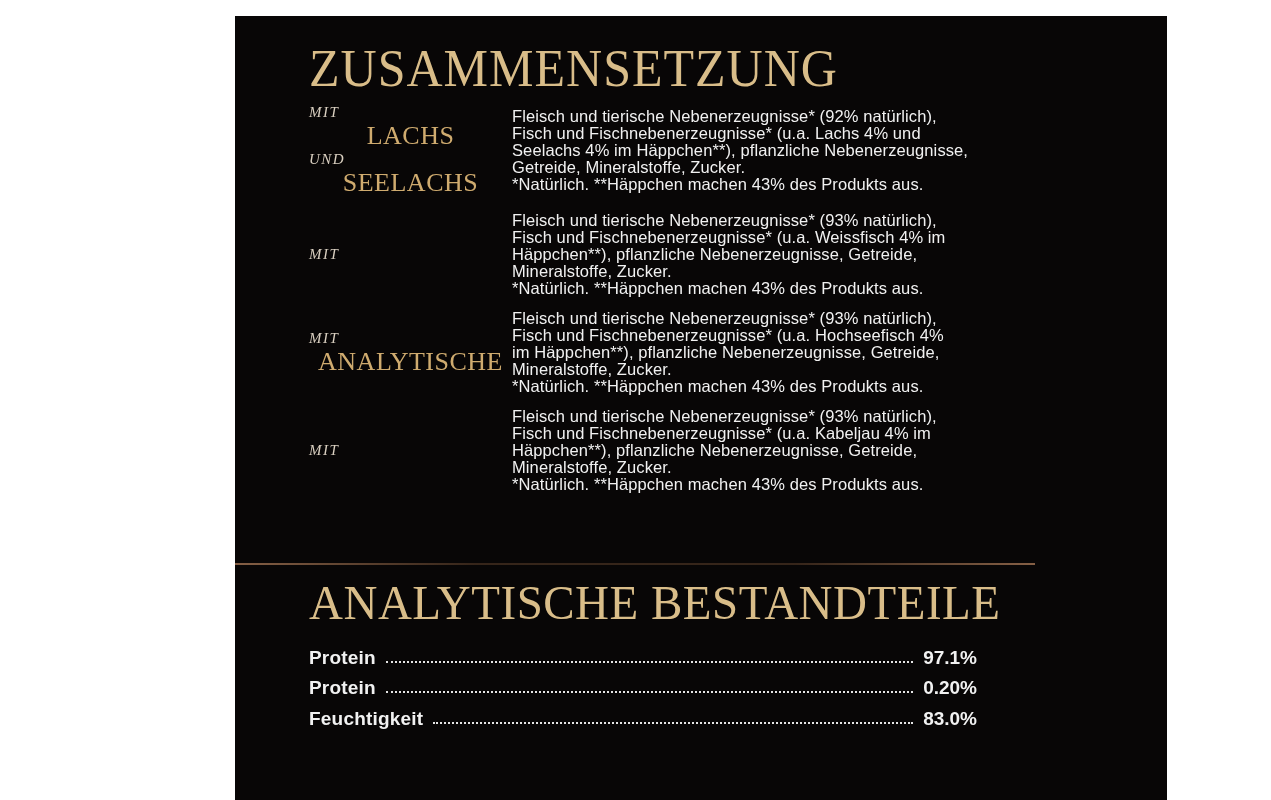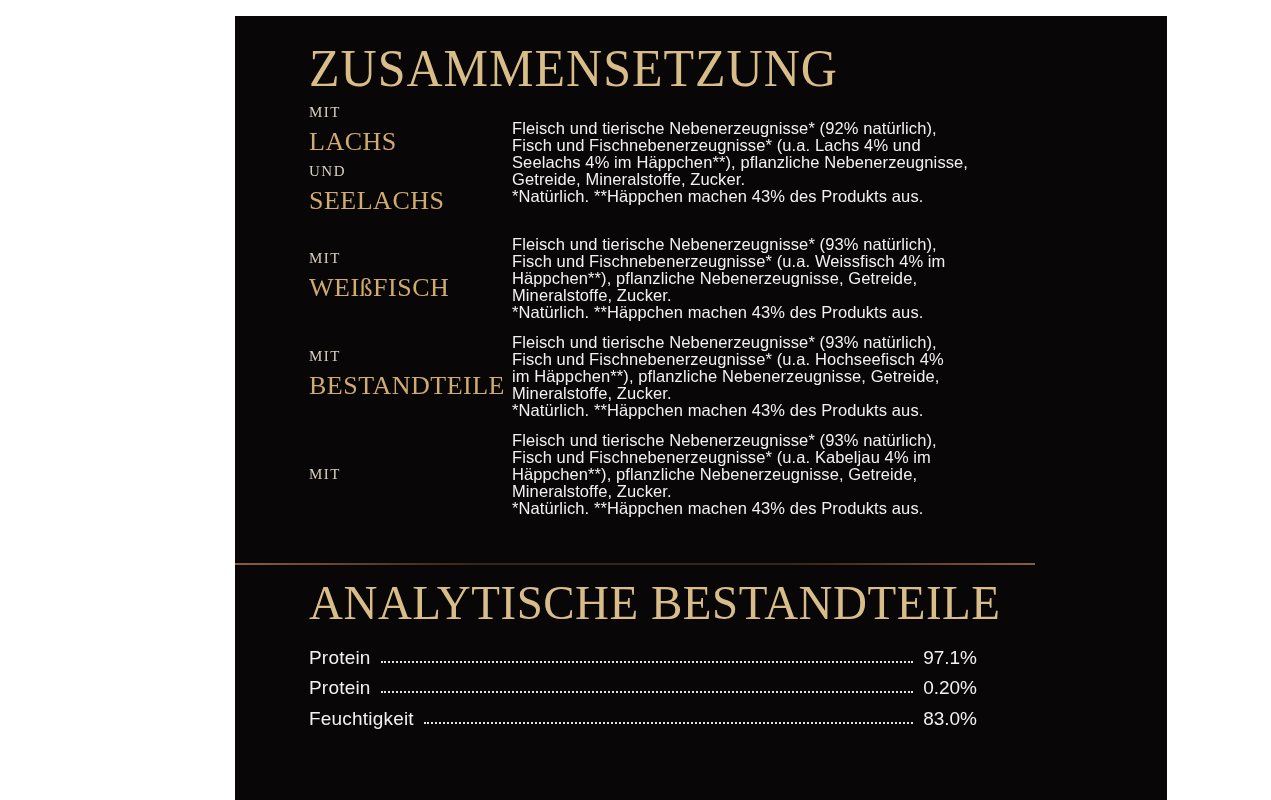--- a/index.html
+++ b/index.html
@@ -22,43 +22,43 @@
     position:absolute;left:74px;top:22px;
     font-family:"Liberation Serif",serif;font-weight:400;
     font-size:50px;letter-spacing:1px;color:var(--gold);
     transform:scaleY(1.04);transform-origin:top left;
     white-space:nowrap;
   }
 
   .sections{position:absolute;left:74px;top:86px;width:692px;}
   .section{display:flex;align-items:center;margin-bottom:13px;}
   .section-label{width:203px;flex:0 0 203px;font-family:"Liberation Serif",serif;line-height:1;}
-  .lbl-small{display:block;font-size:15px;letter-spacing:1.5px;color:var(--cream);margin:3px 0;}
-  .lbl-big{display:block;font-size:26px;letter-spacing:.5px;color:var(--gold-deep);margin:9px 0;}
+  .lbl-small{display:block;font-size:15px;letter-spacing:1.5px;color:var(--cream);margin:3px 0;font-style:italic;}
+  .lbl-big{display:block;font-size:26px;letter-spacing:.5px;color:var(--gold-deep);margin:3px 0;text-align:center;}
   .section-text{
     flex:1;font-size:16.5px;line-height:17px;color:var(--white);
     white-space:pre-line;letter-spacing:.1px;
   }
 
   .divider{
     position:absolute;left:0;top:547px;width:800px;height:2px;
     background:linear-gradient(to right,
       rgba(175,125,90,.75), rgba(110,75,50,.45) 30%,
       rgba(110,75,50,.45) 70%, rgba(175,125,90,.75));
   }
 
   .ana-title{
     position:absolute;left:74px;top:558px;
     font-family:"Liberation Serif",serif;font-weight:400;
     font-size:47px;letter-spacing:.5px;color:var(--gold);
     transform:scaleY(1.04);transform-origin:top left;
     white-space:nowrap;
   }
 
-  .ana-list{position:absolute;left:74px;top:622px;width:668px;}
+  .ana-list{position:absolute;left:74px;top:622px;width:668px;font-weight:bold;}
   .ana-row{display:flex;align-items:flex-end;height:30.5px;}
   .ana-label{font-size:19px;color:var(--white);letter-spacing:.2px;white-space:nowrap;}
   .ana-dots{flex:1;border-bottom:2.5px dotted #e4e4e4;margin:0 10px 6px 10px;}
   .ana-value{font-size:19px;color:var(--white);white-space:nowrap;}
 </style>
 </head>
 <body>
 
 <div class="panel">
 
@@ -76,33 +76,32 @@
       <div class="section-text">Fleisch und tierische Nebenerzeugnisse* (92% natürlich),
 Fisch und Fischnebenerzeugnisse* (u.a. Lachs 4% und
 Seelachs 4% im Häppchen**), pflanzliche Nebenerzeugnisse,
 Getreide, Mineralstoffe, Zucker.
 *Natürlich. **Häppchen machen 43% des Produkts aus.</div>
     </div>
 
     <div class="section">
       <div class="section-label">
         <span class="lbl-small">MIT</span>
-        <span class="lbl-big">WEIßFISCH</span>
       </div>
       <div class="section-text">Fleisch und tierische Nebenerzeugnisse* (93% natürlich),
 Fisch und Fischnebenerzeugnisse* (u.a. Weissfisch 4% im
 Häppchen**), pflanzliche Nebenerzeugnisse, Getreide,
 Mineralstoffe, Zucker.
 *Natürlich. **Häppchen machen 43% des Produkts aus.</div>
     </div>
 
     <div class="section">
       <div class="section-label">
         <span class="lbl-small">MIT</span>
-        <span class="lbl-big">BESTANDTEILE</span>
+        <span class="lbl-big">ANALYTISCHE</span>
       </div>
       <div class="section-text">Fleisch und tierische Nebenerzeugnisse* (93% natürlich),
 Fisch und Fischnebenerzeugnisse* (u.a. Hochseefisch 4%
 im Häppchen**), pflanzliche Nebenerzeugnisse, Getreide,
 Mineralstoffe, Zucker.
 *Natürlich. **Häppchen machen 43% des Produkts aus.</div>
     </div>
 
     <div class="section">
       <div class="section-label">

